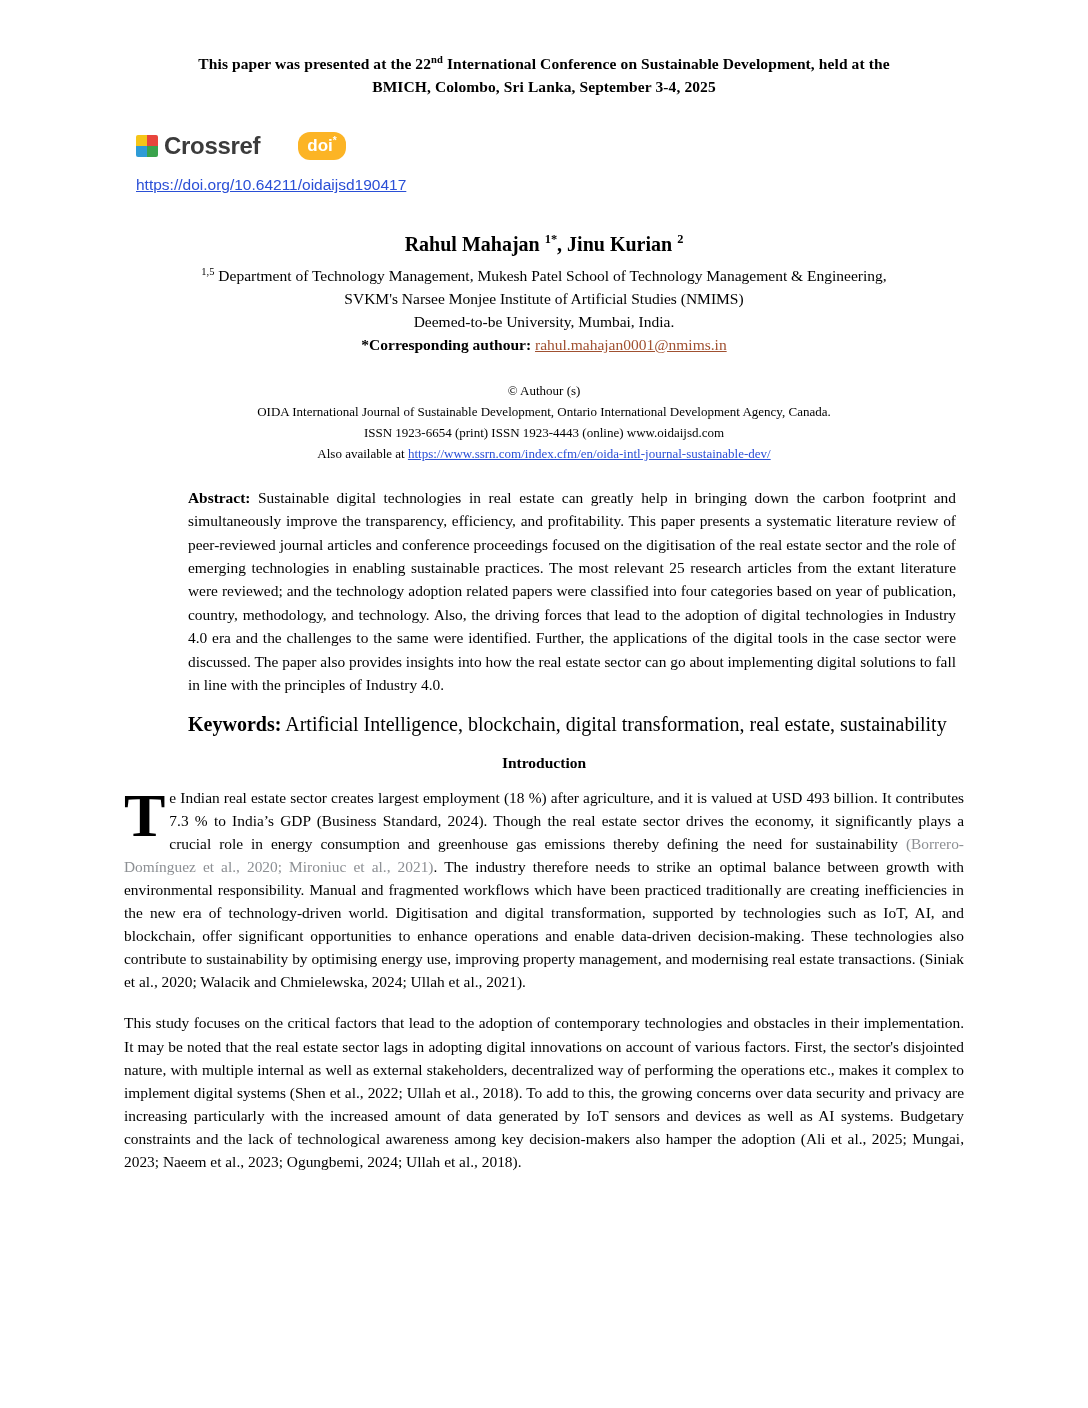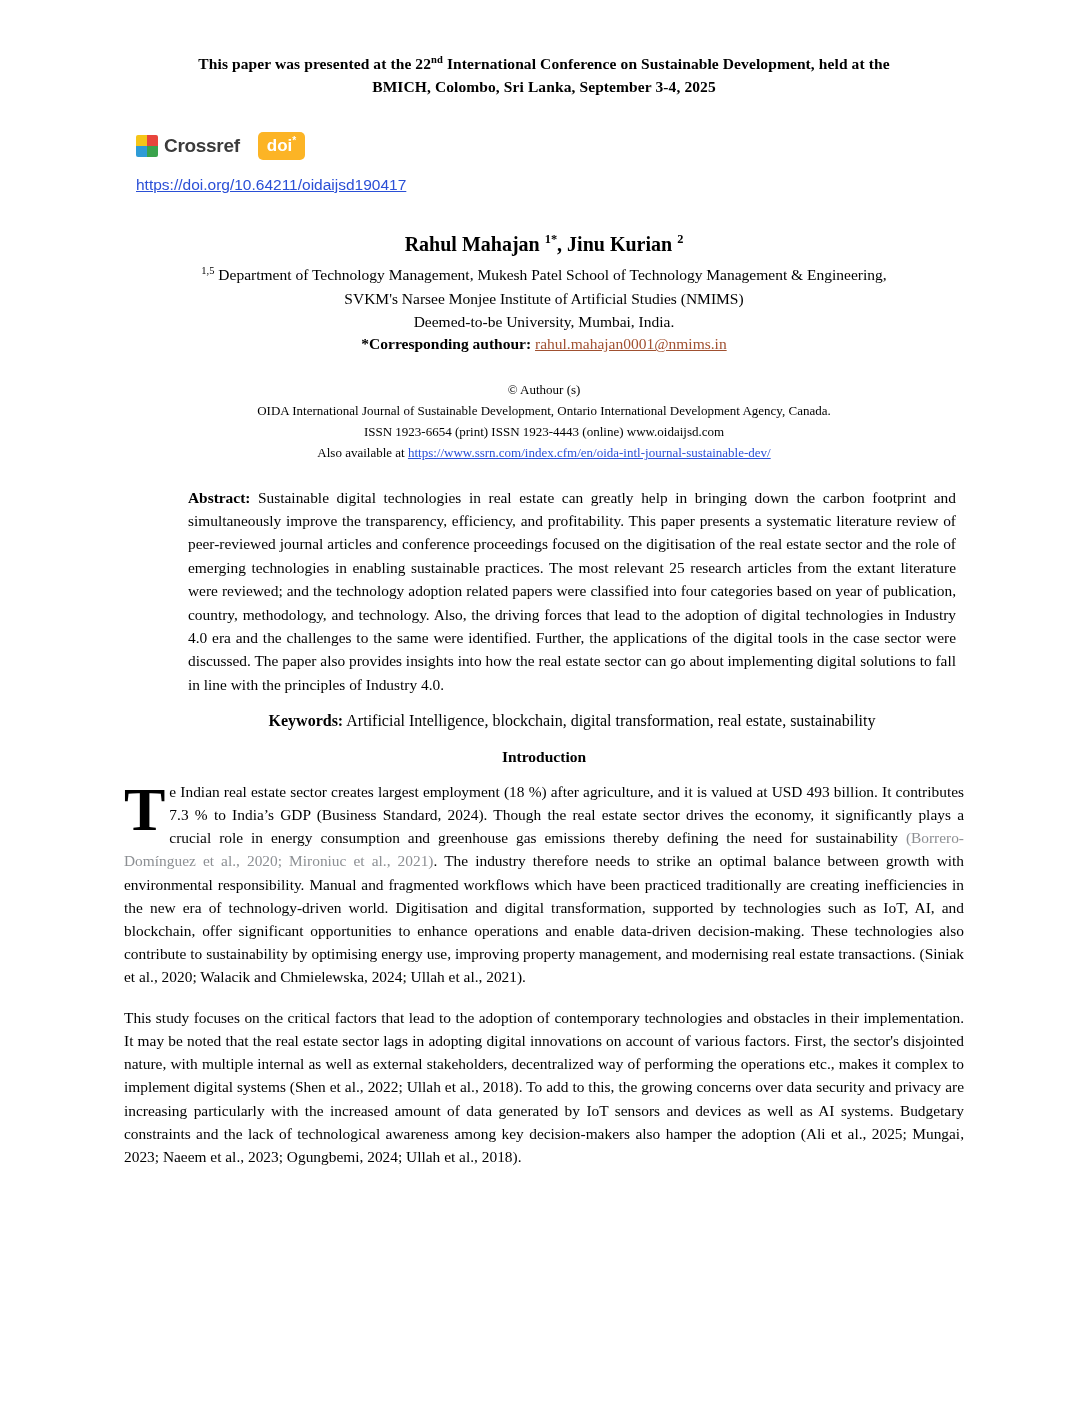--- a/index.html
+++ b/index.html
@@ -56,33 +56,34 @@
     overflow: hidden;
   }
   .crossref-mark i { display: block; }
   .cm1 { background: #f5c518; }
   .cm2 { background: #e8453c; }
   .cm3 { background: #2e9bd6; }
   .cm4 { background: #3aa34c; }
   .crossref-text {
     font-family: "Liberation Sans", sans-serif;
     font-weight: bold;
-    font-size: 19px;
+    font-size: 24px;
     color: #3b3b3b;
     letter-spacing: -0.3px;
   }
   .doi-badge {
     background: #fcb425;
     color: #ffffff;
     font-family: "Liberation Sans", sans-serif;
     font-weight: bold;
     font-size: 17px;
-    border-radius: 5px;
+    border-radius: 12px;
     padding: 3px 9px 4px 9px;
     position: relative;
+    margin-left: 20px;
   }
   .doi-badge sup { font-size: 0.6em; }
 
   .doi-link {
     margin-top: 16px;
     padding-left: 12px;
     font-family: "Liberation Sans", sans-serif;
     font-size: 15.5px;
     color: #2a4fd6;
     text-decoration: underline;
@@ -139,22 +140,22 @@
     font-size: 15.4px;
     line-height: 1.52;
     text-align: justify;
   }
   .abstract b { font-weight: bold; }
 
   .keywords {
     margin-top: 16px;
     margin-left: 64px;
     margin-right: 8px;
-    font-size: 16px;
-    text-align: center;
+    font-size: 20px;
+    text-align: left;
   }
   .keywords b { font-weight: bold; }
 
   .section-head {
     margin-top: 18px;
     text-align: center;
     font-size: 15.5px;
     font-weight: bold;
   }
 

